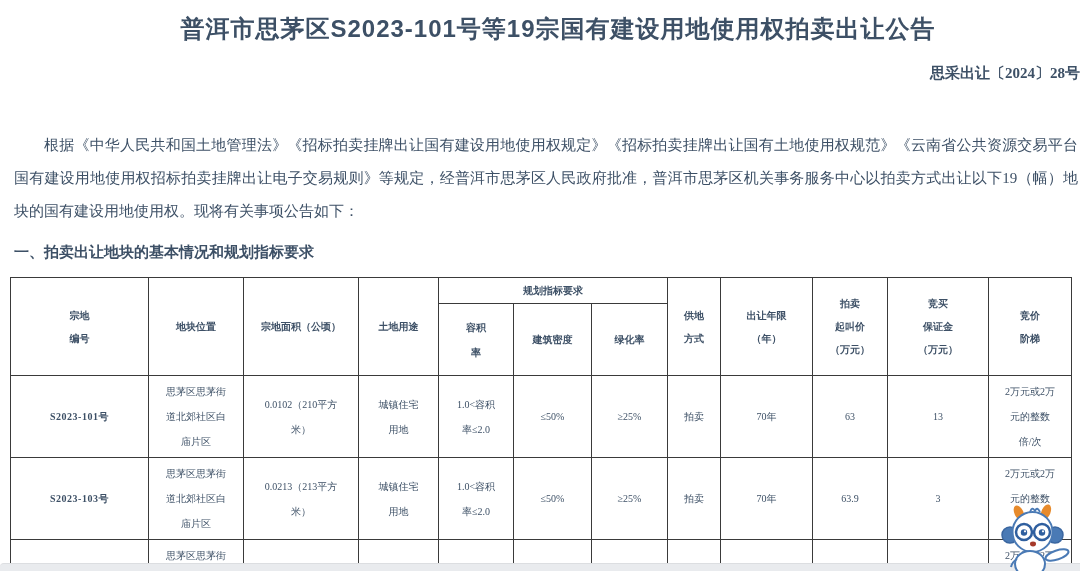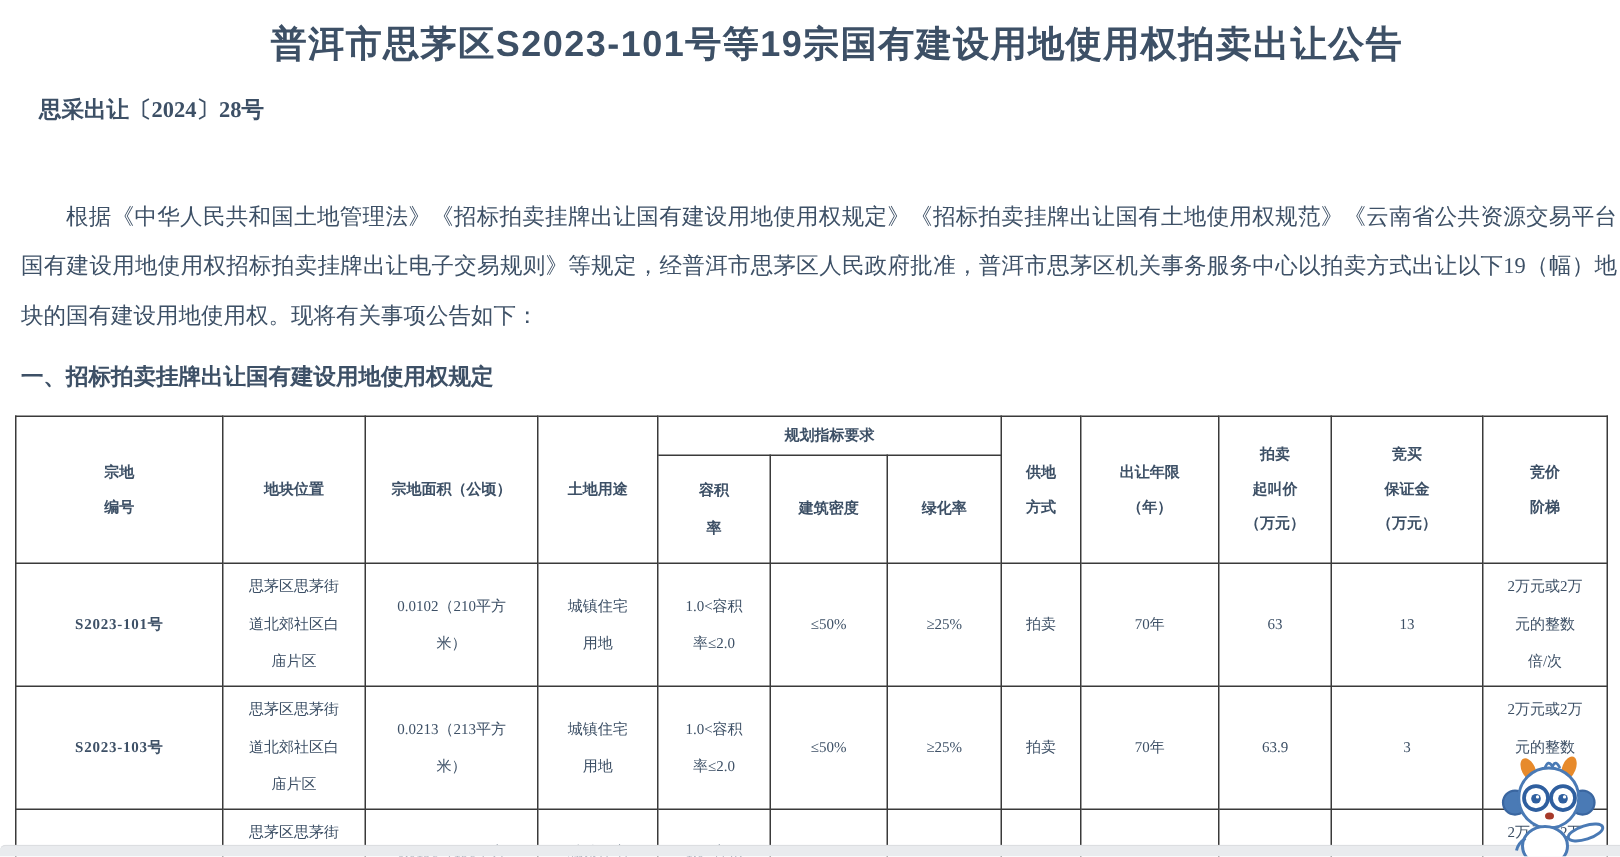--- a/index.html
+++ b/index.html
@@ -16,21 +16,21 @@
     text-align: center;
     font-family: "Liberation Sans", "DejaVu Sans", sans-serif;
     font-weight: bold;
     font-size: 24px;
     letter-spacing: 1px;
     color: #3d5066;
     margin-left: 36px;
   }
   .doc-number {
     margin-top: 19px;
-    text-align: left;
+    text-align: right;
     font-weight: bold;
     font-size: 15px;
     margin-left: 26px;
   }
   .intro {
     margin: 46px 2px 0 14px;
     font-size: 15px;
     line-height: 33px;
     text-align: justify;
     text-indent: 2em;
@@ -78,21 +78,21 @@
     width: 82px; height: 67px;
     z-index: 10;
   }
 </style>
 </head>
 <body>
 
 <div class="doc-title">普洱市思茅区S2023-101号等19宗国有建设用地使用权拍卖出让公告</div>
 <div class="doc-number">思采出让〔2024〕28号</div>
 <p class="intro">根据《中华人民共和国土地管理法》《招标拍卖挂牌出让国有建设用地使用权规定》《招标拍卖挂牌出让国有土地使用权规范》《云南省公共资源交易平台国有建设用地使用权招标拍卖挂牌出让电子交易规则》等规定，经普洱市思茅区人民政府批准，普洱市思茅区机关事务服务中心以拍卖方式出让以下19（幅）地块的国有建设用地使用权。现将有关事项公告如下：</p>
-<div class="section-heading">一、招标拍卖挂牌出让国有建设用地使用权规定</div>
+<div class="section-heading">一、拍卖出让地块的基本情况和规划指标要求</div>
 
 <table class="land-table">
   <colgroup>
     <col style="width:138px">
       <col style="width:95px">
       <col style="width:115px">
       <col style="width:80px">
     <col style="width:75px">
       <col style="width:78px">
       <col style="width:76px">

